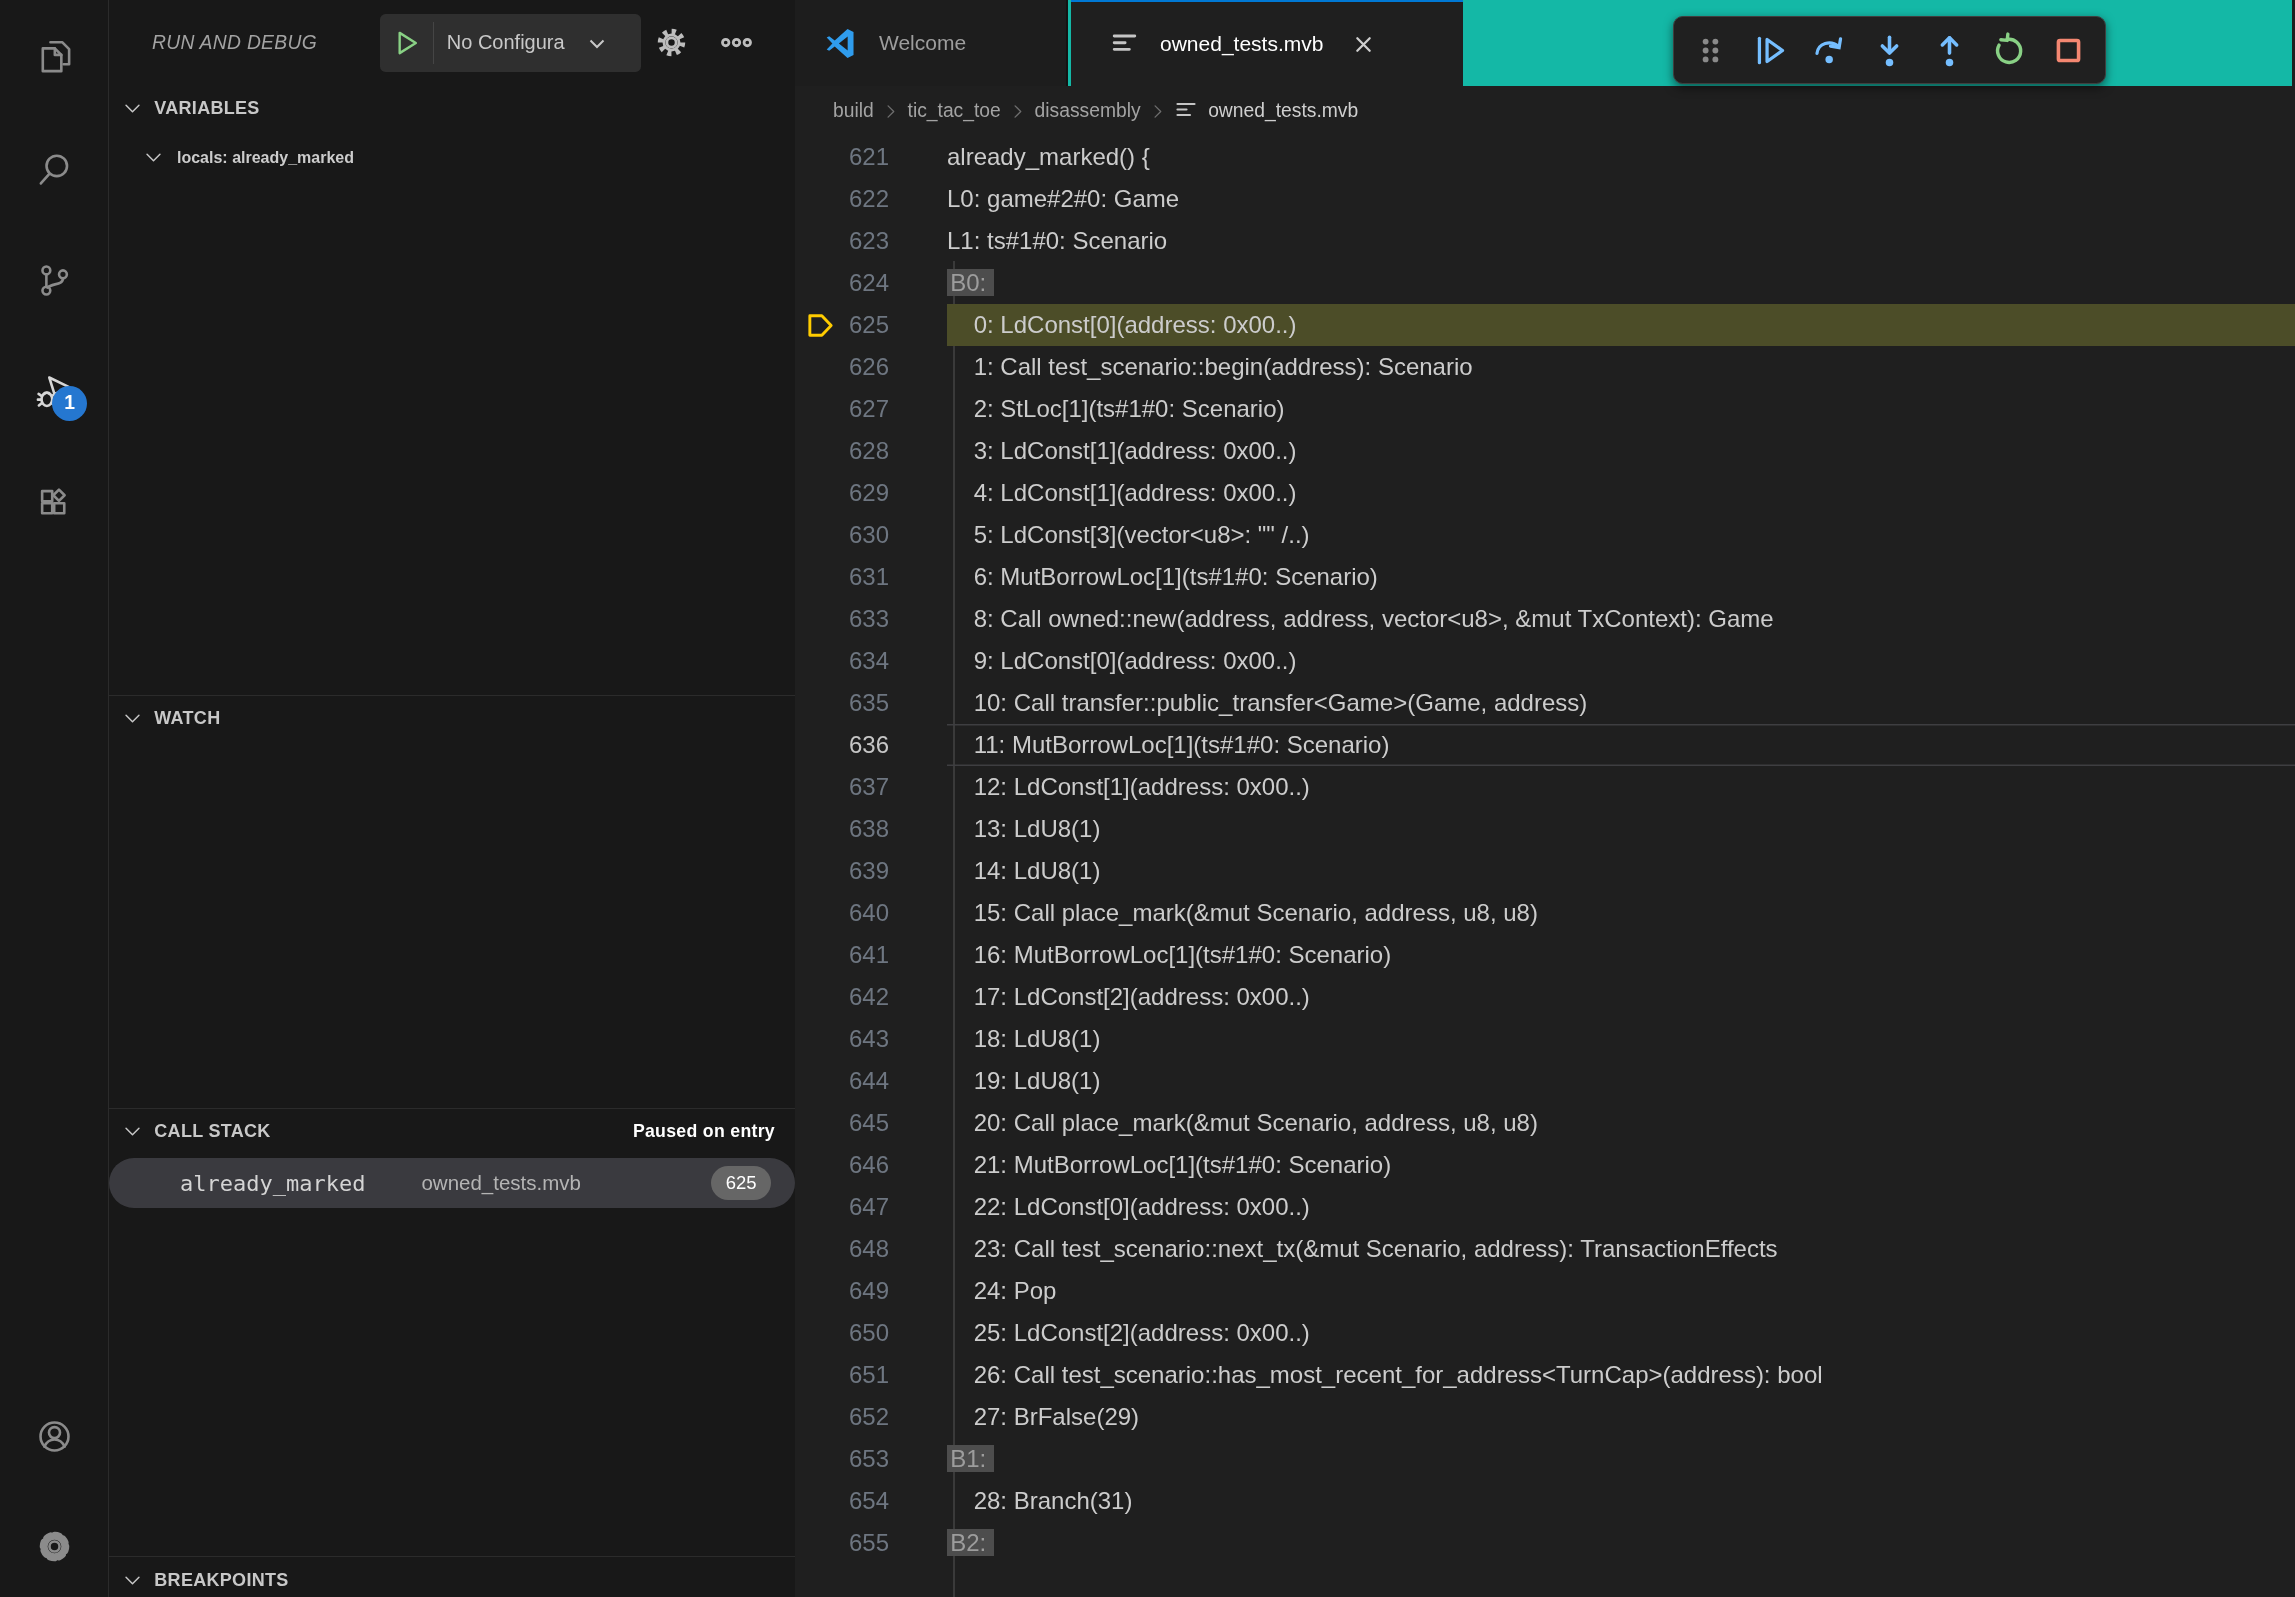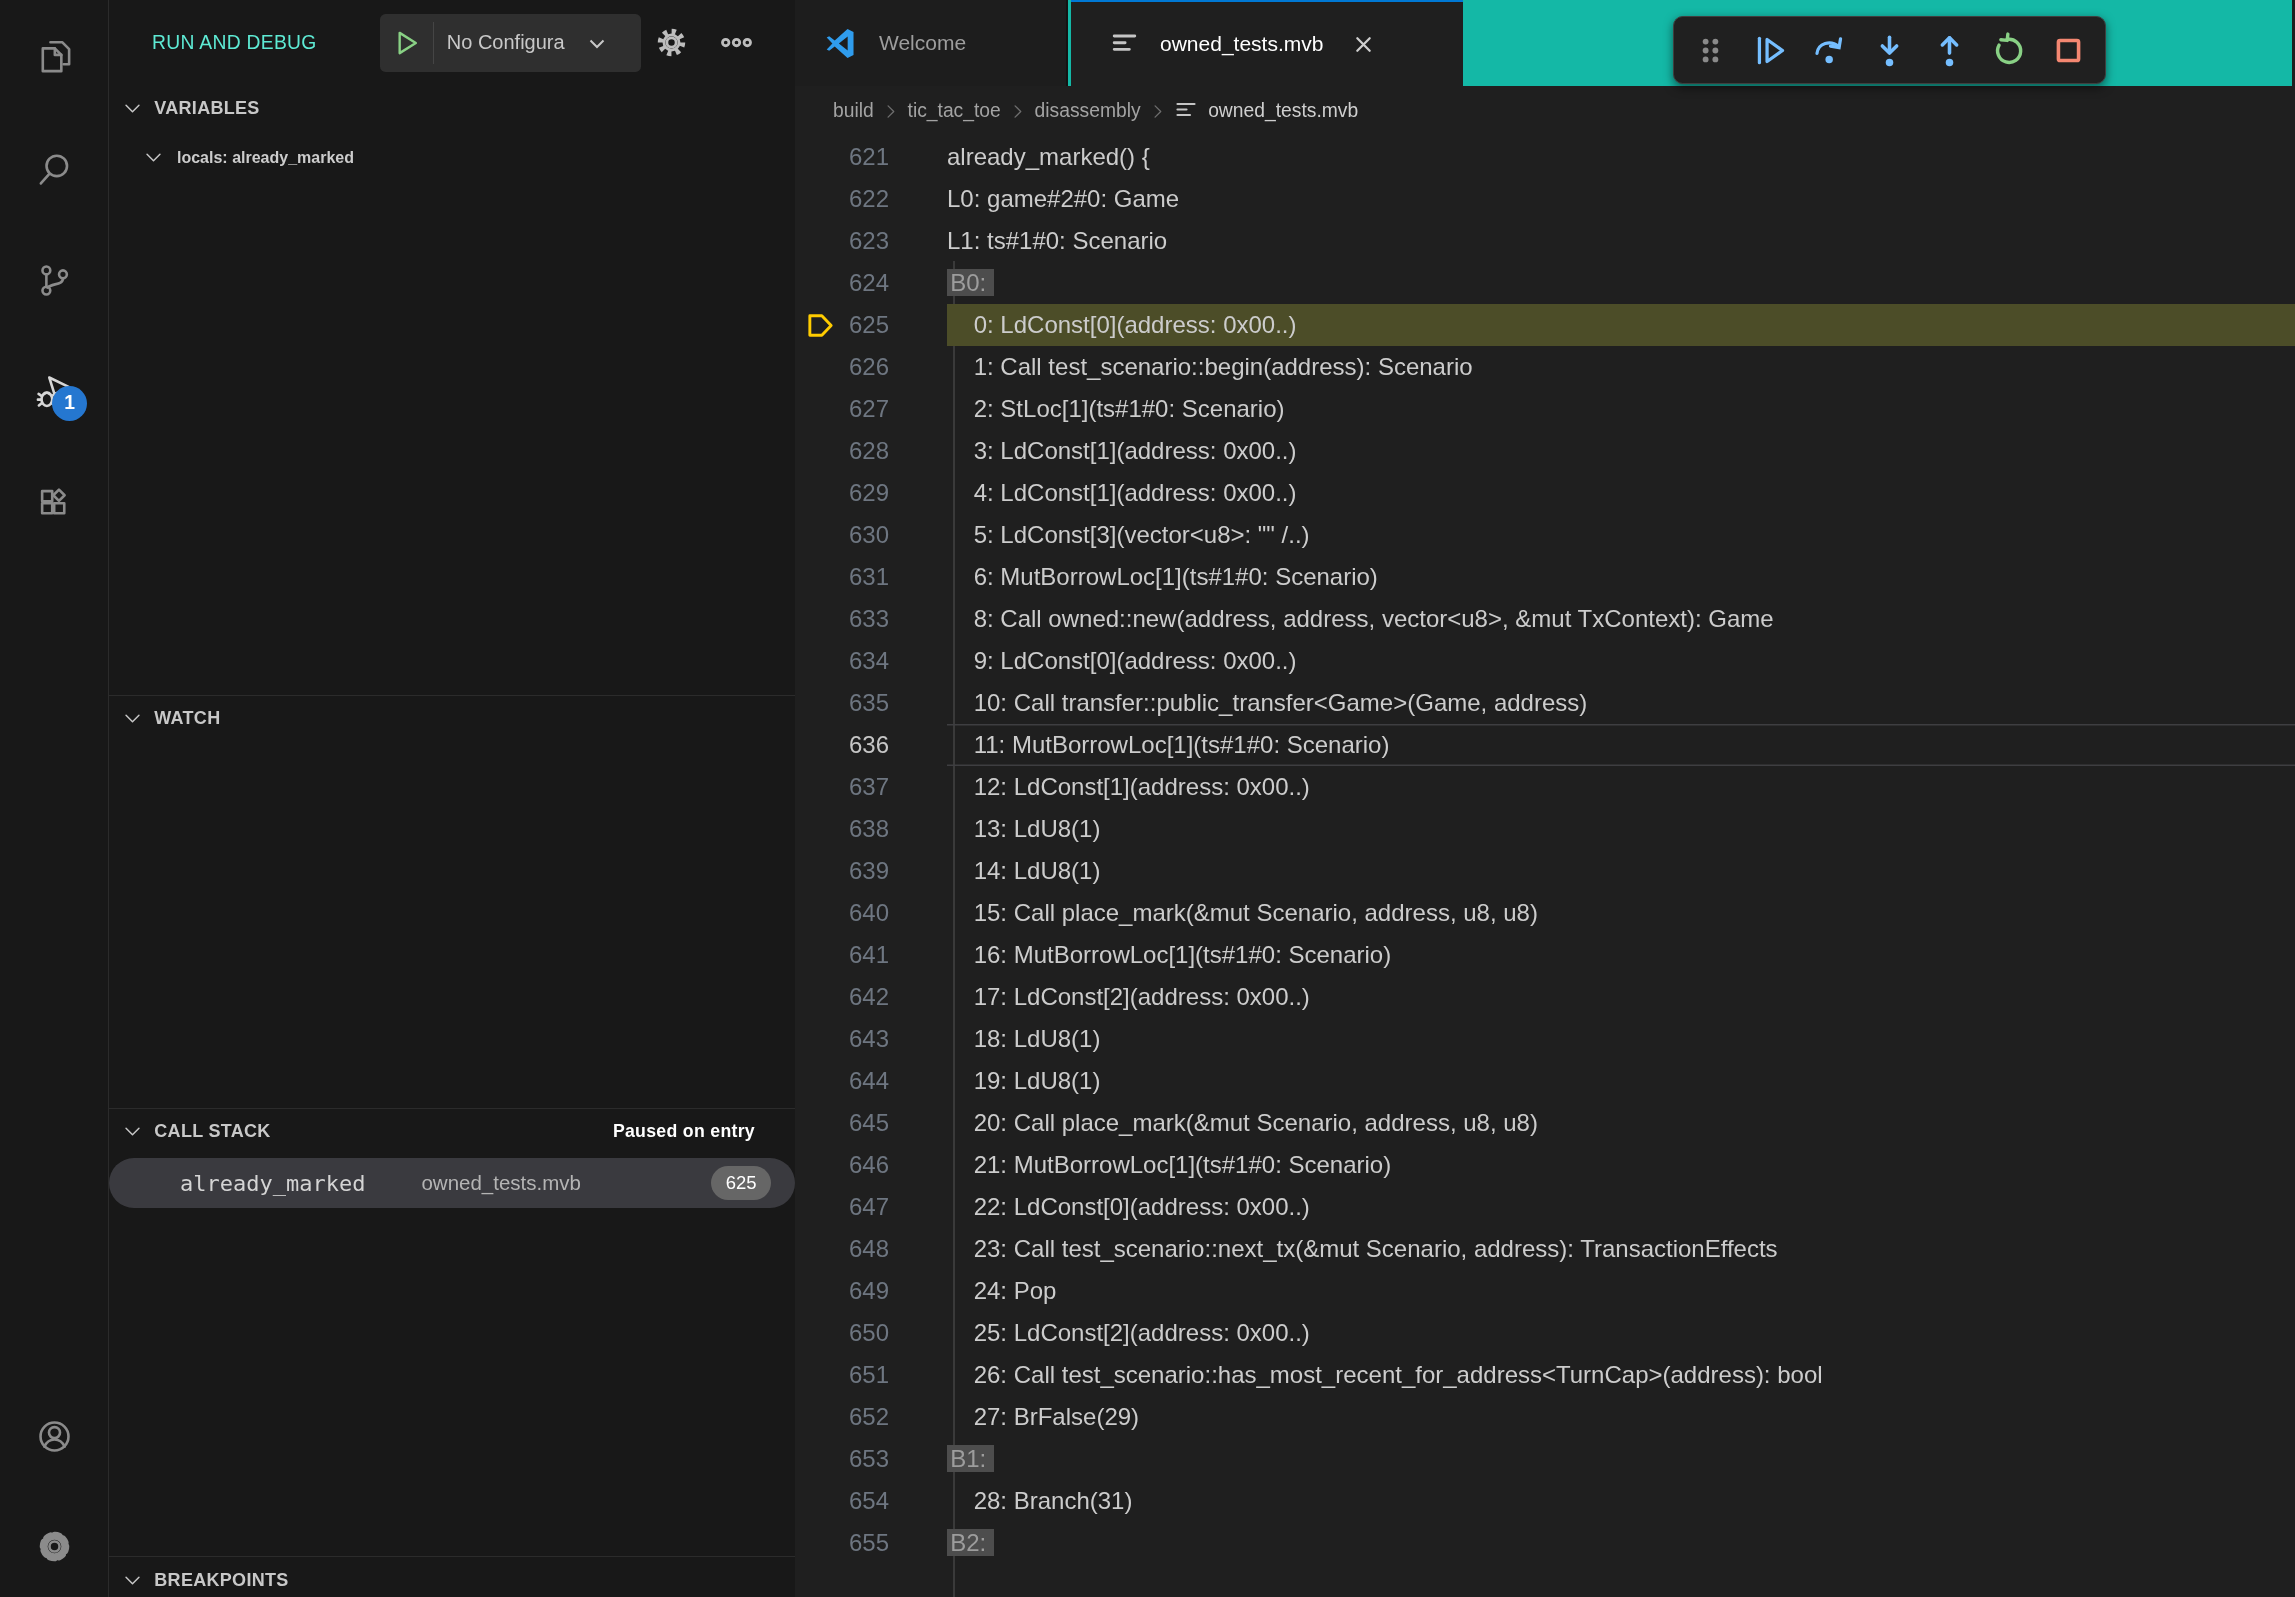--- a/index.html
+++ b/index.html
@@ -10,21 +10,21 @@
   
   .activity-bar{position:absolute;left:0;top:0;width:108px;height:100%;background:#181818;border-right:0.8px solid #2b2b2b;}
   .ab-icon{position:absolute;left:35px;width:39px;height:39px;color:#8b8b8b;}
   .ab-icon svg{width:39px;height:39px;stroke:currentColor;fill:none;stroke-width:1.6;stroke-linecap:round;stroke-linejoin:round;}
   .ab-icon.active{color:#d6d6d6;}
   .ab-badge{position:absolute;right:-13px;bottom:-9.7px;width:35px;height:35px;border-radius:50%;
             background:#2577d0;color:#fff;font-size:19.3px;font-weight:bold;display:flex;align-items:center;justify-content:center;}
 
   
   .sidebar{position:absolute;left:109px;top:0;width:686px;height:100%;background:#181818;border-right:0.8px solid #2b2b2b;}
-  .sb-title-label{position:absolute;left:43px;top:32px;font-size:19.3px;color:#5eead4;letter-spacing:0.3px;}
+  .sb-title-label{position:absolute;left:43px;top:32px;font-size:19.3px;color:#a3a3a3;letter-spacing:0.3px;font-style:italic;}
   .run-btn{position:absolute;left:271px;top:13.7px;width:261px;height:58px;background:#2f2f2f;border-radius:5.6px;
            display:flex;align-items:center;}
   .run-btn .play{width:32px;height:32px;margin-left:11.3px;flex:none;}
   .run-btn .play svg{width:32px;height:32px;stroke:#89d185;fill:none;stroke-width:1.8;stroke-linejoin:round;}
   .run-btn .vsep{width:0.8px;height:42px;background:#454545;margin-left:9.7px;}
   .cfg-label{font-size:20px;color:#c8c8c8;margin-left:13px;width:138px;overflow:hidden;white-space:nowrap;}
   .run-btn .chev{width:24px;height:24px;flex:none;}
   .run-btn .chev svg{width:24px;height:24px;stroke:#c8c8c8;fill:none;stroke-width:2;}
   .icon-btn{position:absolute;width:51px;height:51px;top:17px;display:flex;align-items:center;justify-content:center;}
   .icon-btn svg{width:37px;height:37px;stroke:#bdbdbd;fill:none;stroke-width:1.8;}
@@ -32,21 +32,21 @@
   .dots-btn{left:602px;}
 
   .sec-header{position:absolute;left:0;right:0;height:43px;display:flex;align-items:center;
               font-weight:bold;font-size:18px;color:#c8c8c8;letter-spacing:0.3px;}
   .sec-header .twisty{width:21px;height:21px;margin:0 11.3px 0 13px;flex:none;}
   .twisty svg{width:21px;height:21px;stroke:#c8c8c8;fill:none;stroke-width:1.8;stroke-linecap:round;stroke-linejoin:round;}
   .sec-divider{position:absolute;left:0;right:0;height:0.8px;background:#2b2b2b;}
   .tree-row{position:absolute;left:0;right:0;height:45px;display:flex;align-items:center;
             font-weight:bold;font-size:16px;color:#cccccc;}
   .tree-row .twisty{width:21px;height:21px;margin:0 13px 0 34px;flex:none;}
-  .cs-status{margin-left:auto;margin-right:40px;font-size:17.7px;color:#ffffff;}
+  .cs-status{margin-left:auto;margin-right:20px;font-size:17.7px;color:#ffffff;}
   .frame-row{position:absolute;left:0;right:0;top:1158px;height:50px;background:#3a3a3f;display:flex;align-items:center;border-radius:25px;}
   .frame-name{margin-left:71px;font-family:"DejaVu Sans Mono",monospace;font-size:22px;color:#d4d4d4;font-weight:normal;}
   .frame-file{margin-left:56px;font-size:20.5px;color:#b4b4b4;}
   .frame-line-badge{margin-left:auto;margin-right:24px;background:#666666;color:#fff;font-size:18.5px;
                     border-radius:19.3px;padding:5.6px 14.5px;}
 
   
   .editor{position:absolute;left:795px;top:0;right:0;height:100%;background:#1f1f1f;}
   .tab-strip{position:absolute;left:0;right:3px;top:0;height:86px;background:#14b8a6;}
   .tab{position:absolute;top:0;height:86px;display:flex;align-items:center;box-sizing:border-box;}

